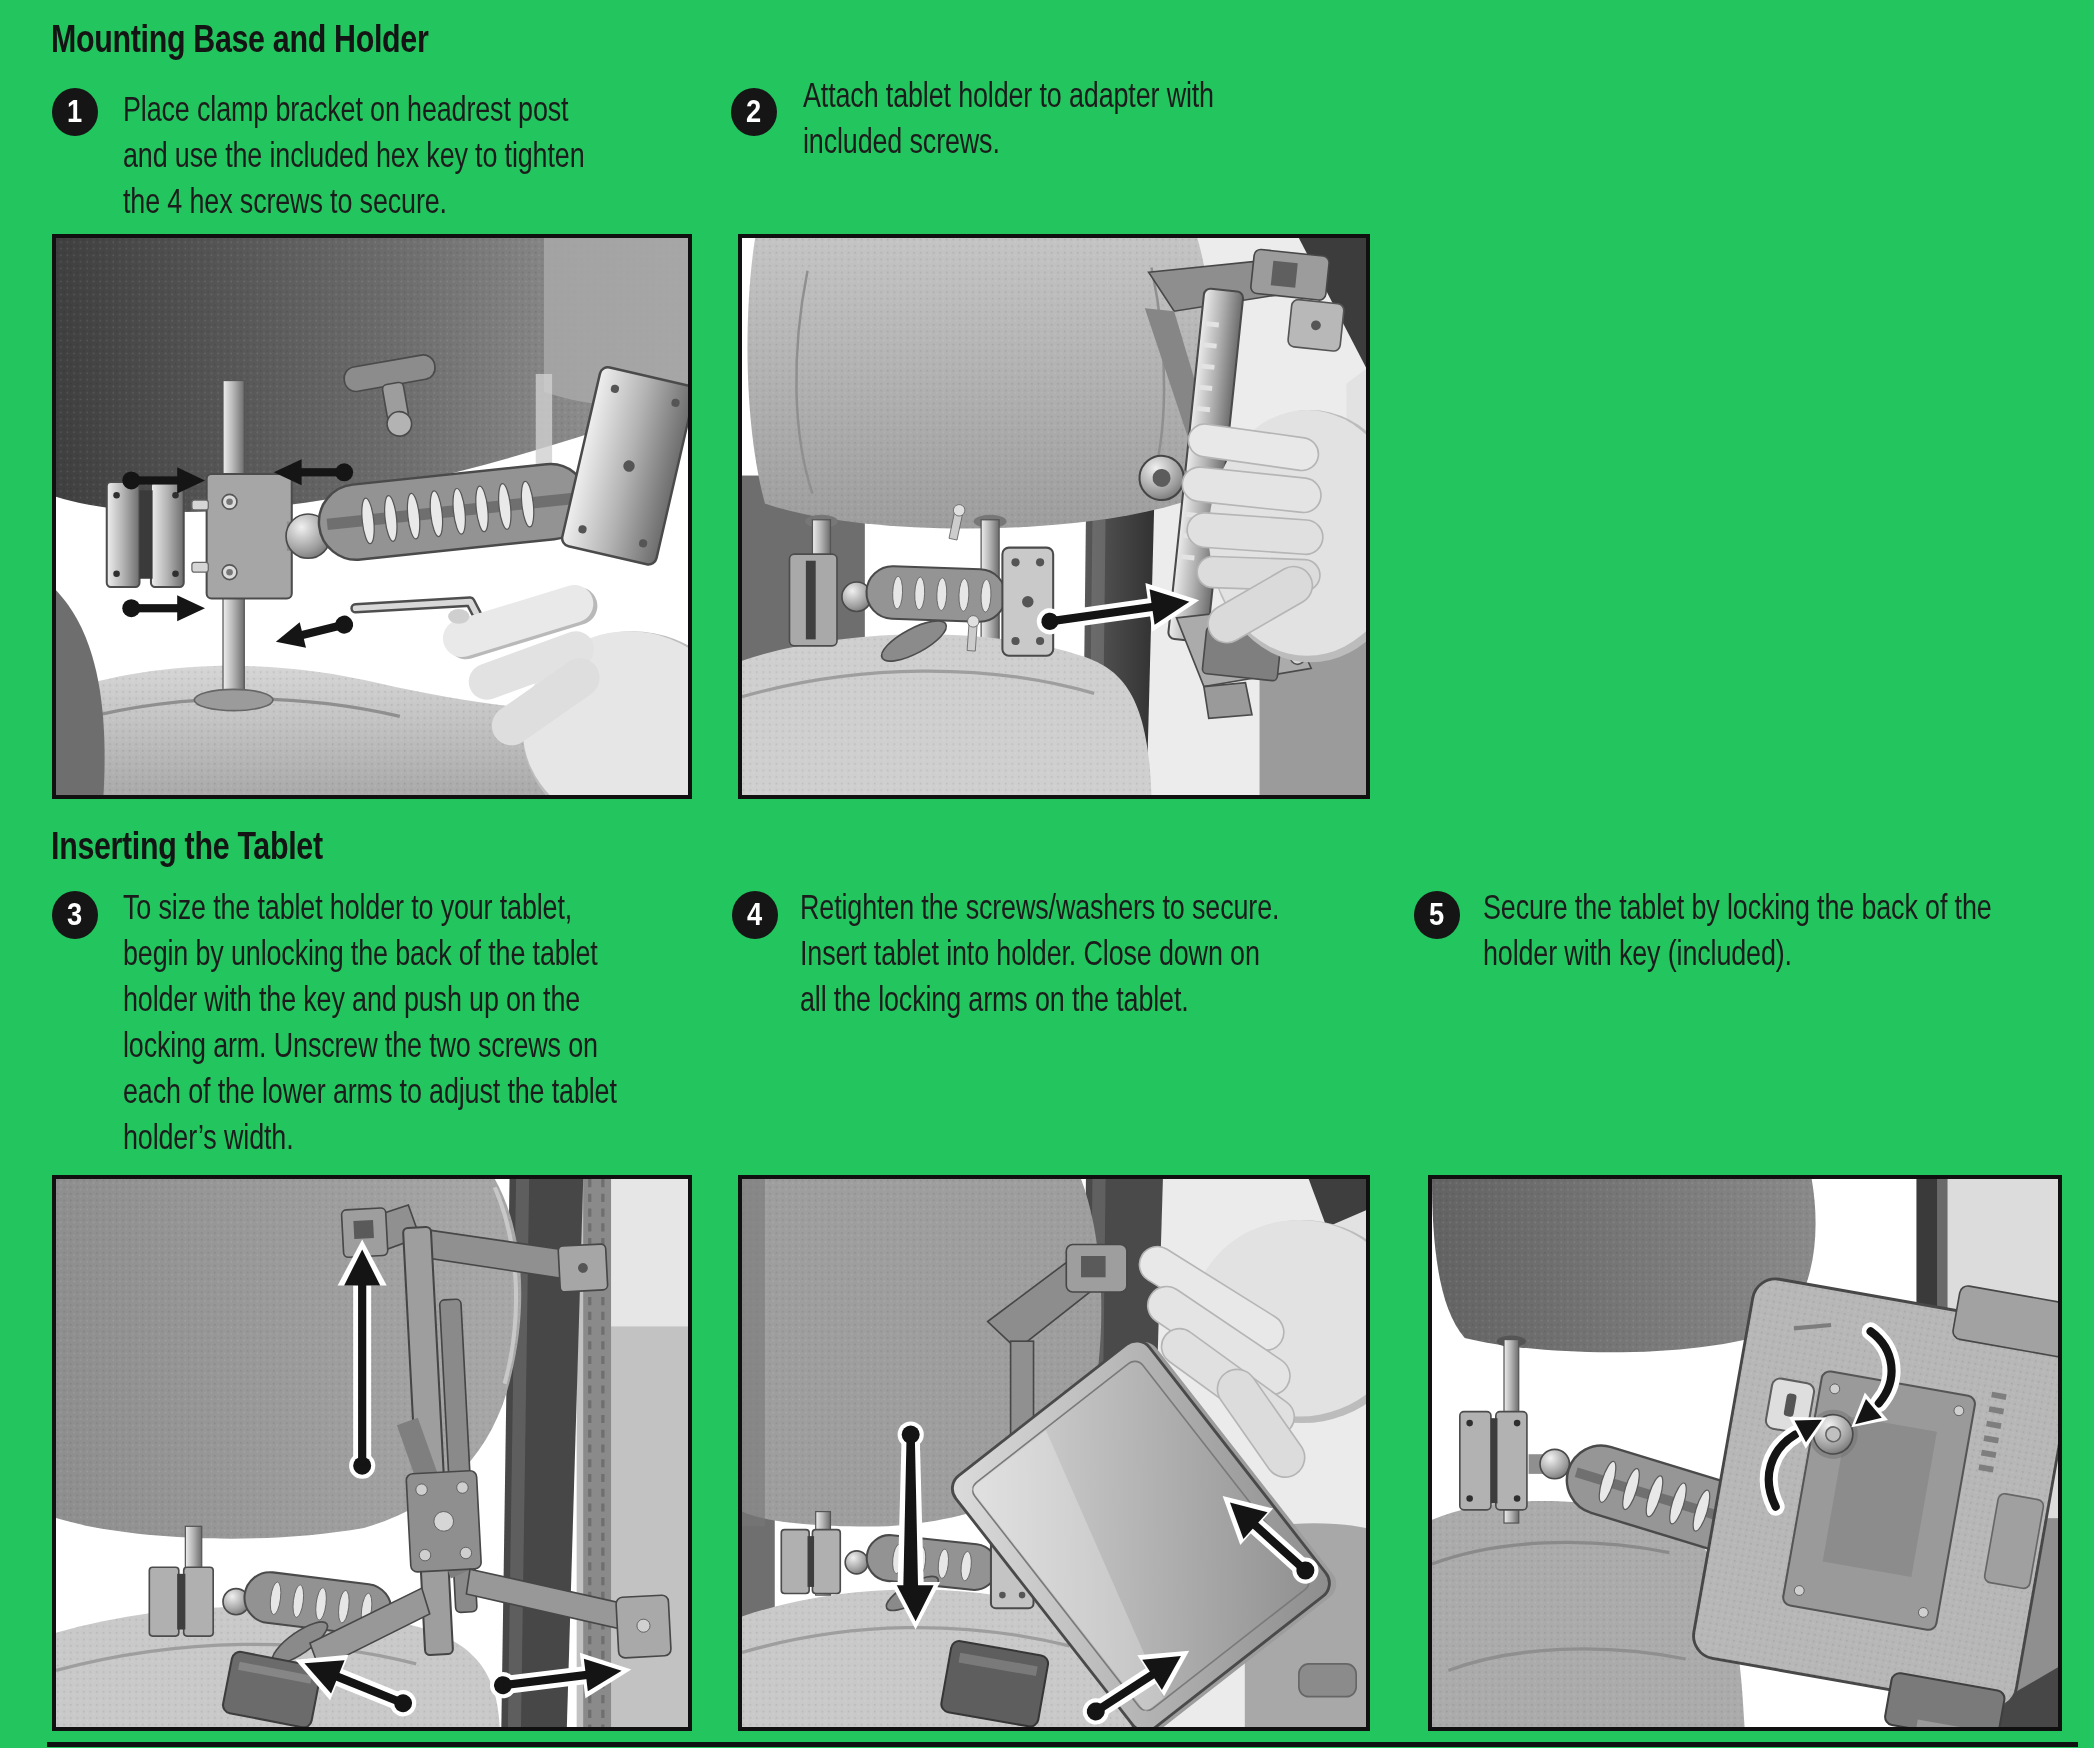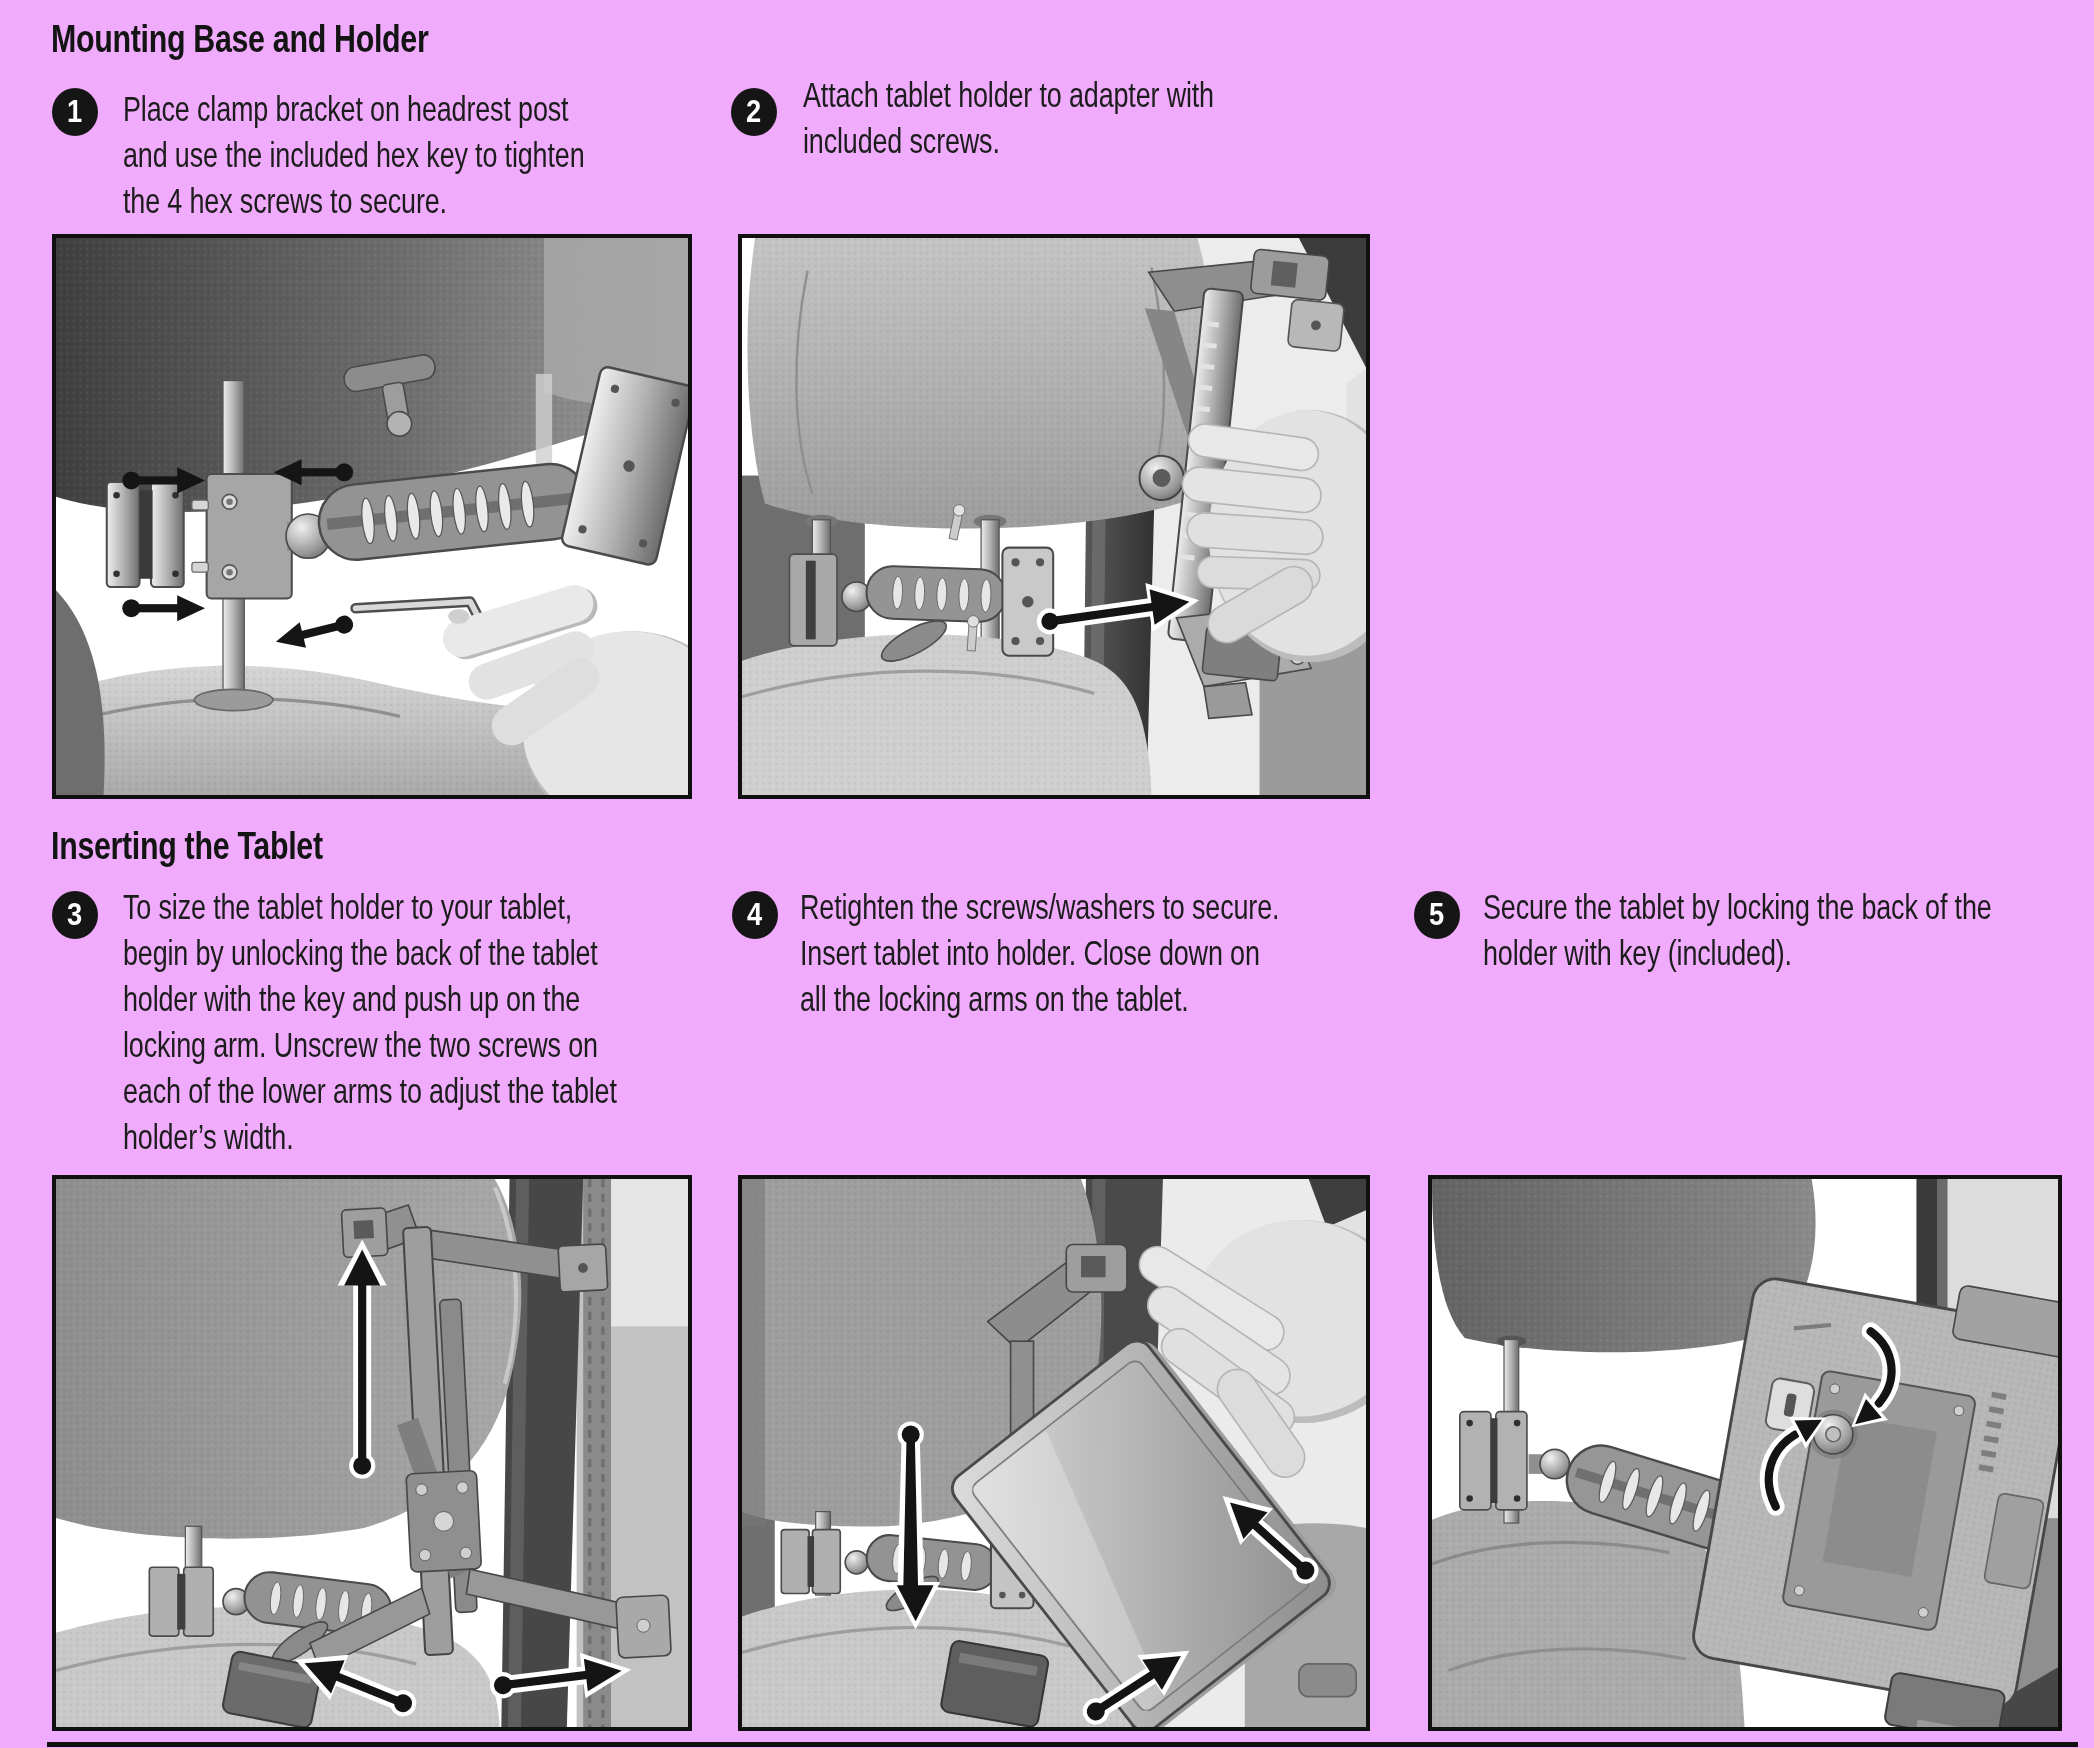--- a/index.html
+++ b/index.html
@@ -1,16 +1,16 @@
 <!DOCTYPE html>
 <html style="font-size:13px"><head>
 <meta charset="utf-8">
 <style>
   html,body{margin:0;padding:0;background:#ffffff;}
-  #page{position:relative;width:2095px;height:1749px;background:#f0abfc;overflow:hidden;
+  #page{position:relative;width:2095px;height:1749px;background:#22c55e;overflow:hidden;
         font-family:"Liberation Sans",sans-serif;color:#1c1c1c;}
   .section-title{position:absolute;font-size:38px;font-weight:700;color:#141414;
         letter-spacing:-0.4px;white-space:nowrap;transform:scaleX(0.80);transform-origin:0 0;}
   .badge{position:absolute;width:46px;height:48px;border-radius:50%;background:#151515;
         color:#ffffff;display:flex;align-items:center;justify-content:center;
         font-size:31px;font-weight:700;}
   .badge span{transform:scaleX(0.88);}
   .step-text{position:absolute;font-size:35px;line-height:46px;color:#1c1c1c;
         letter-spacing:-0.2px;transform:scaleX(0.77);transform-origin:0 0;}
   .step-text div{white-space:nowrap;}

